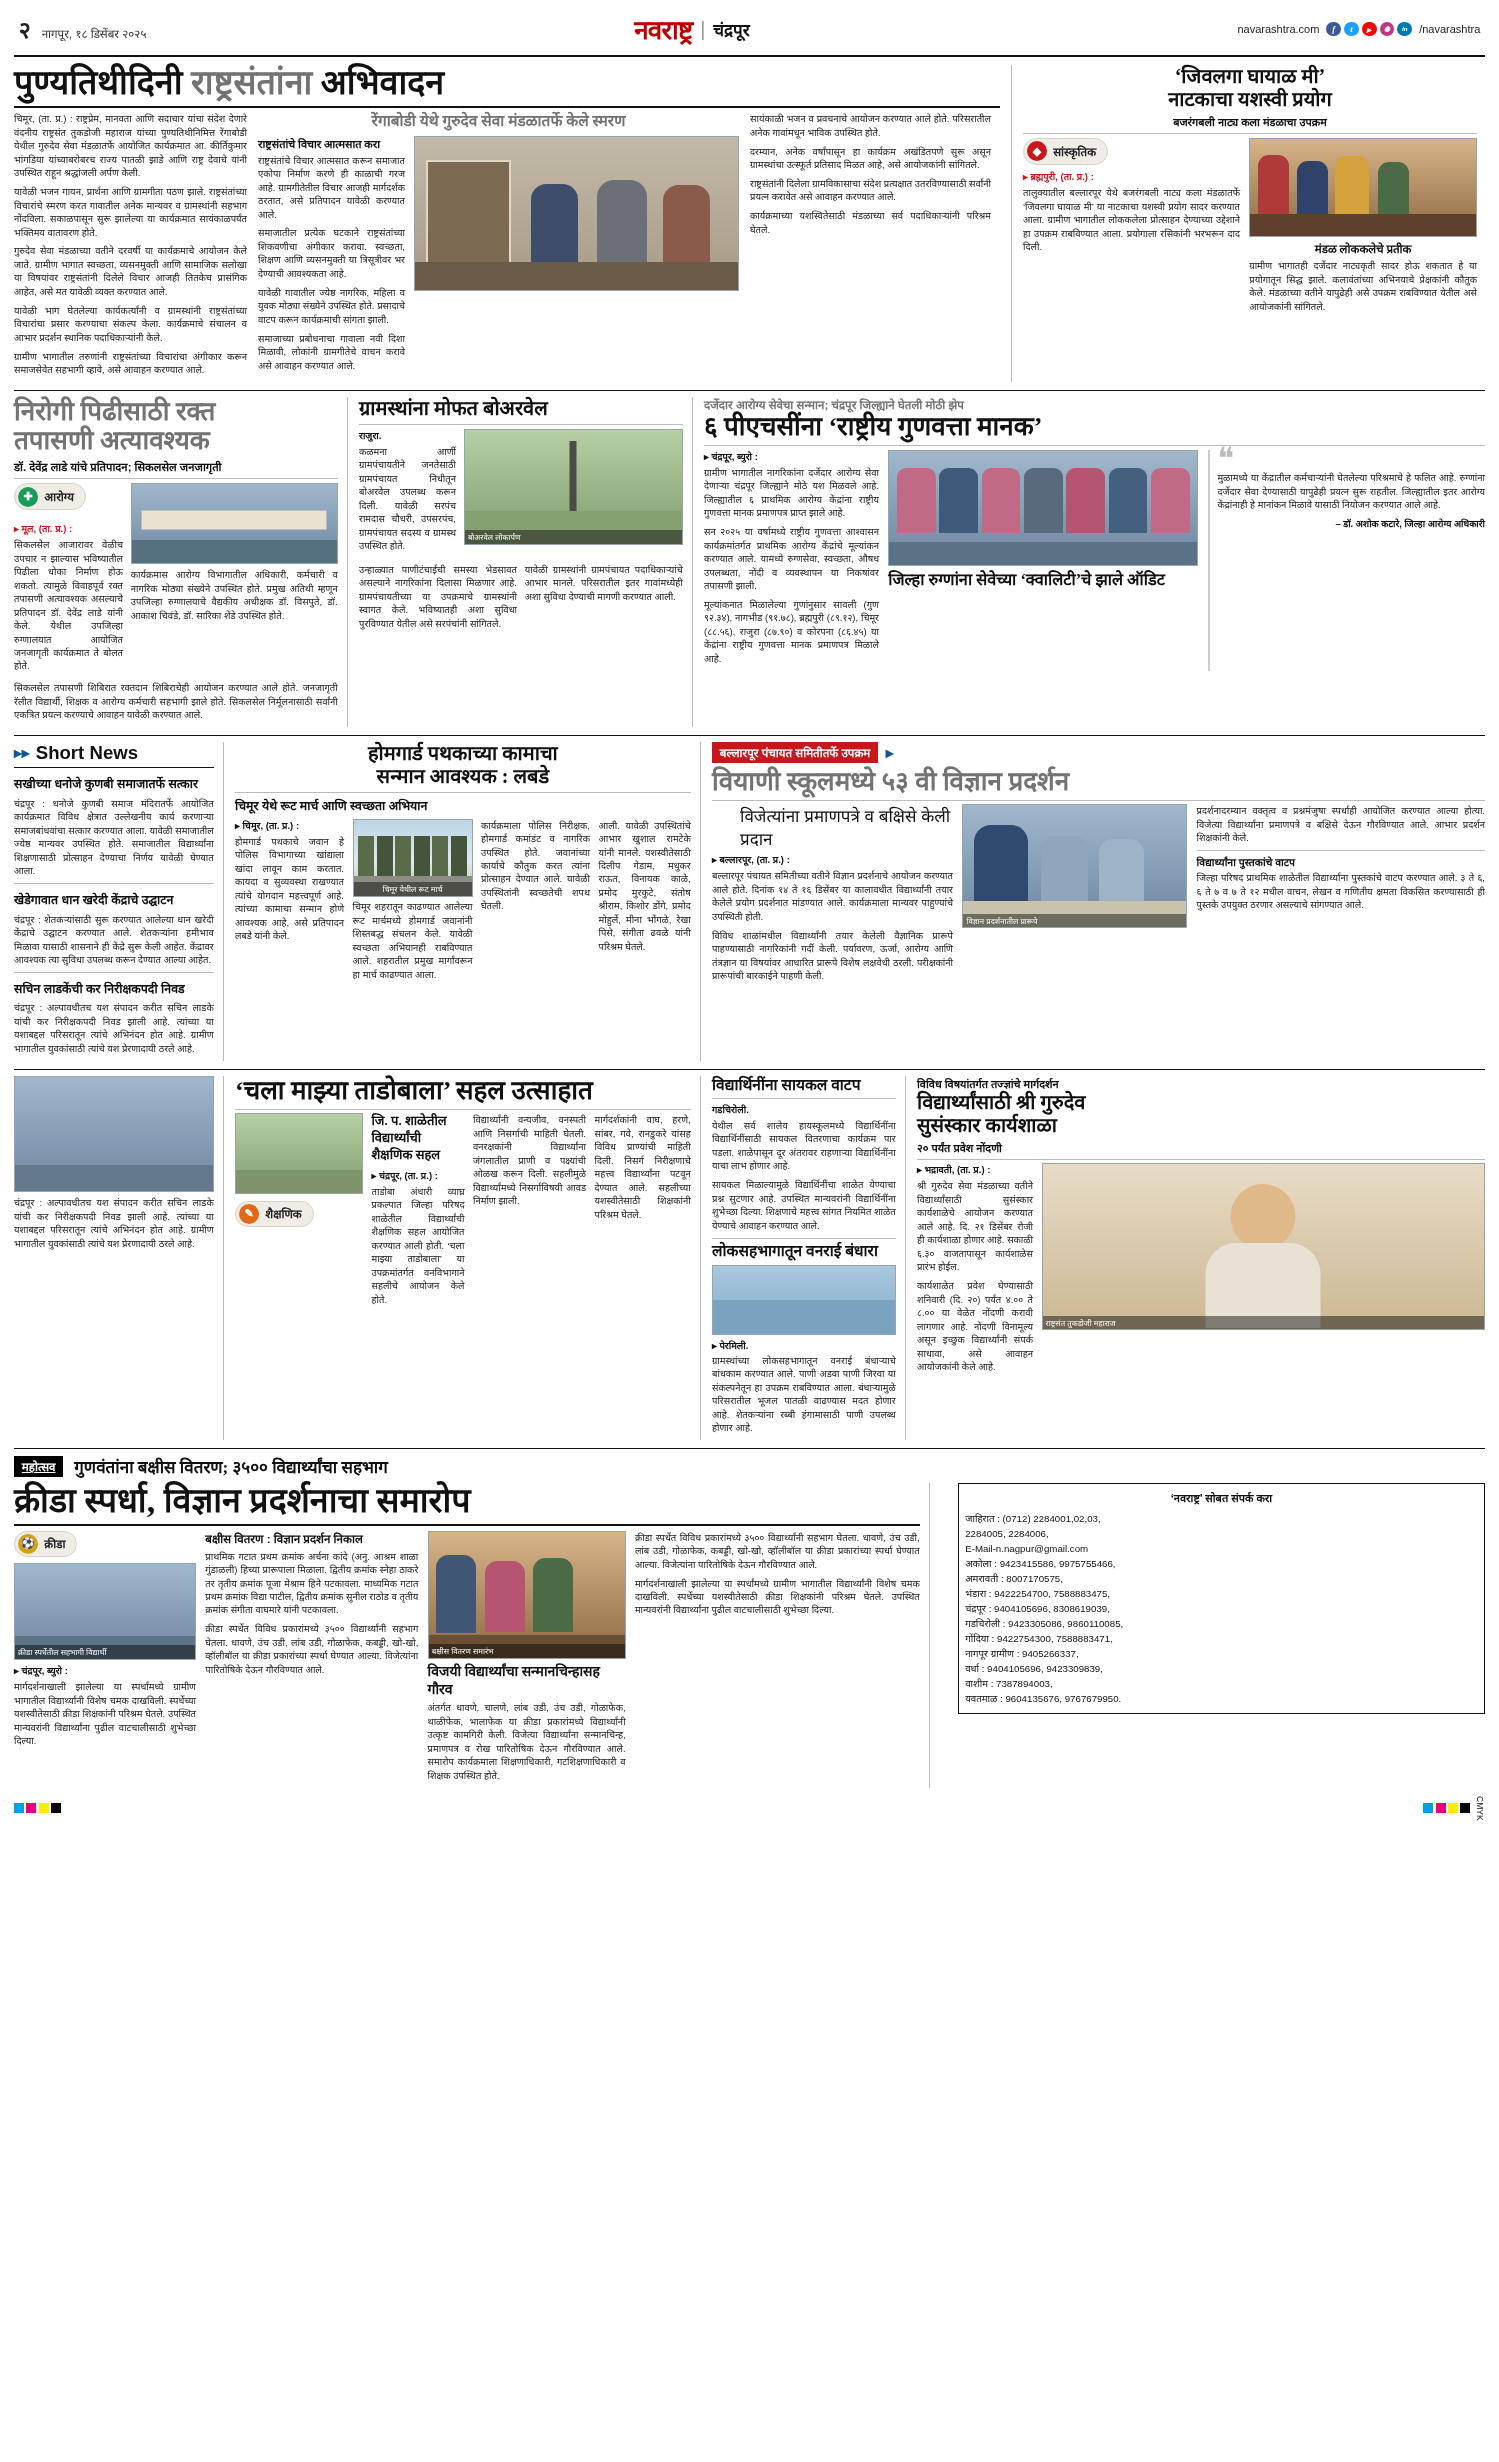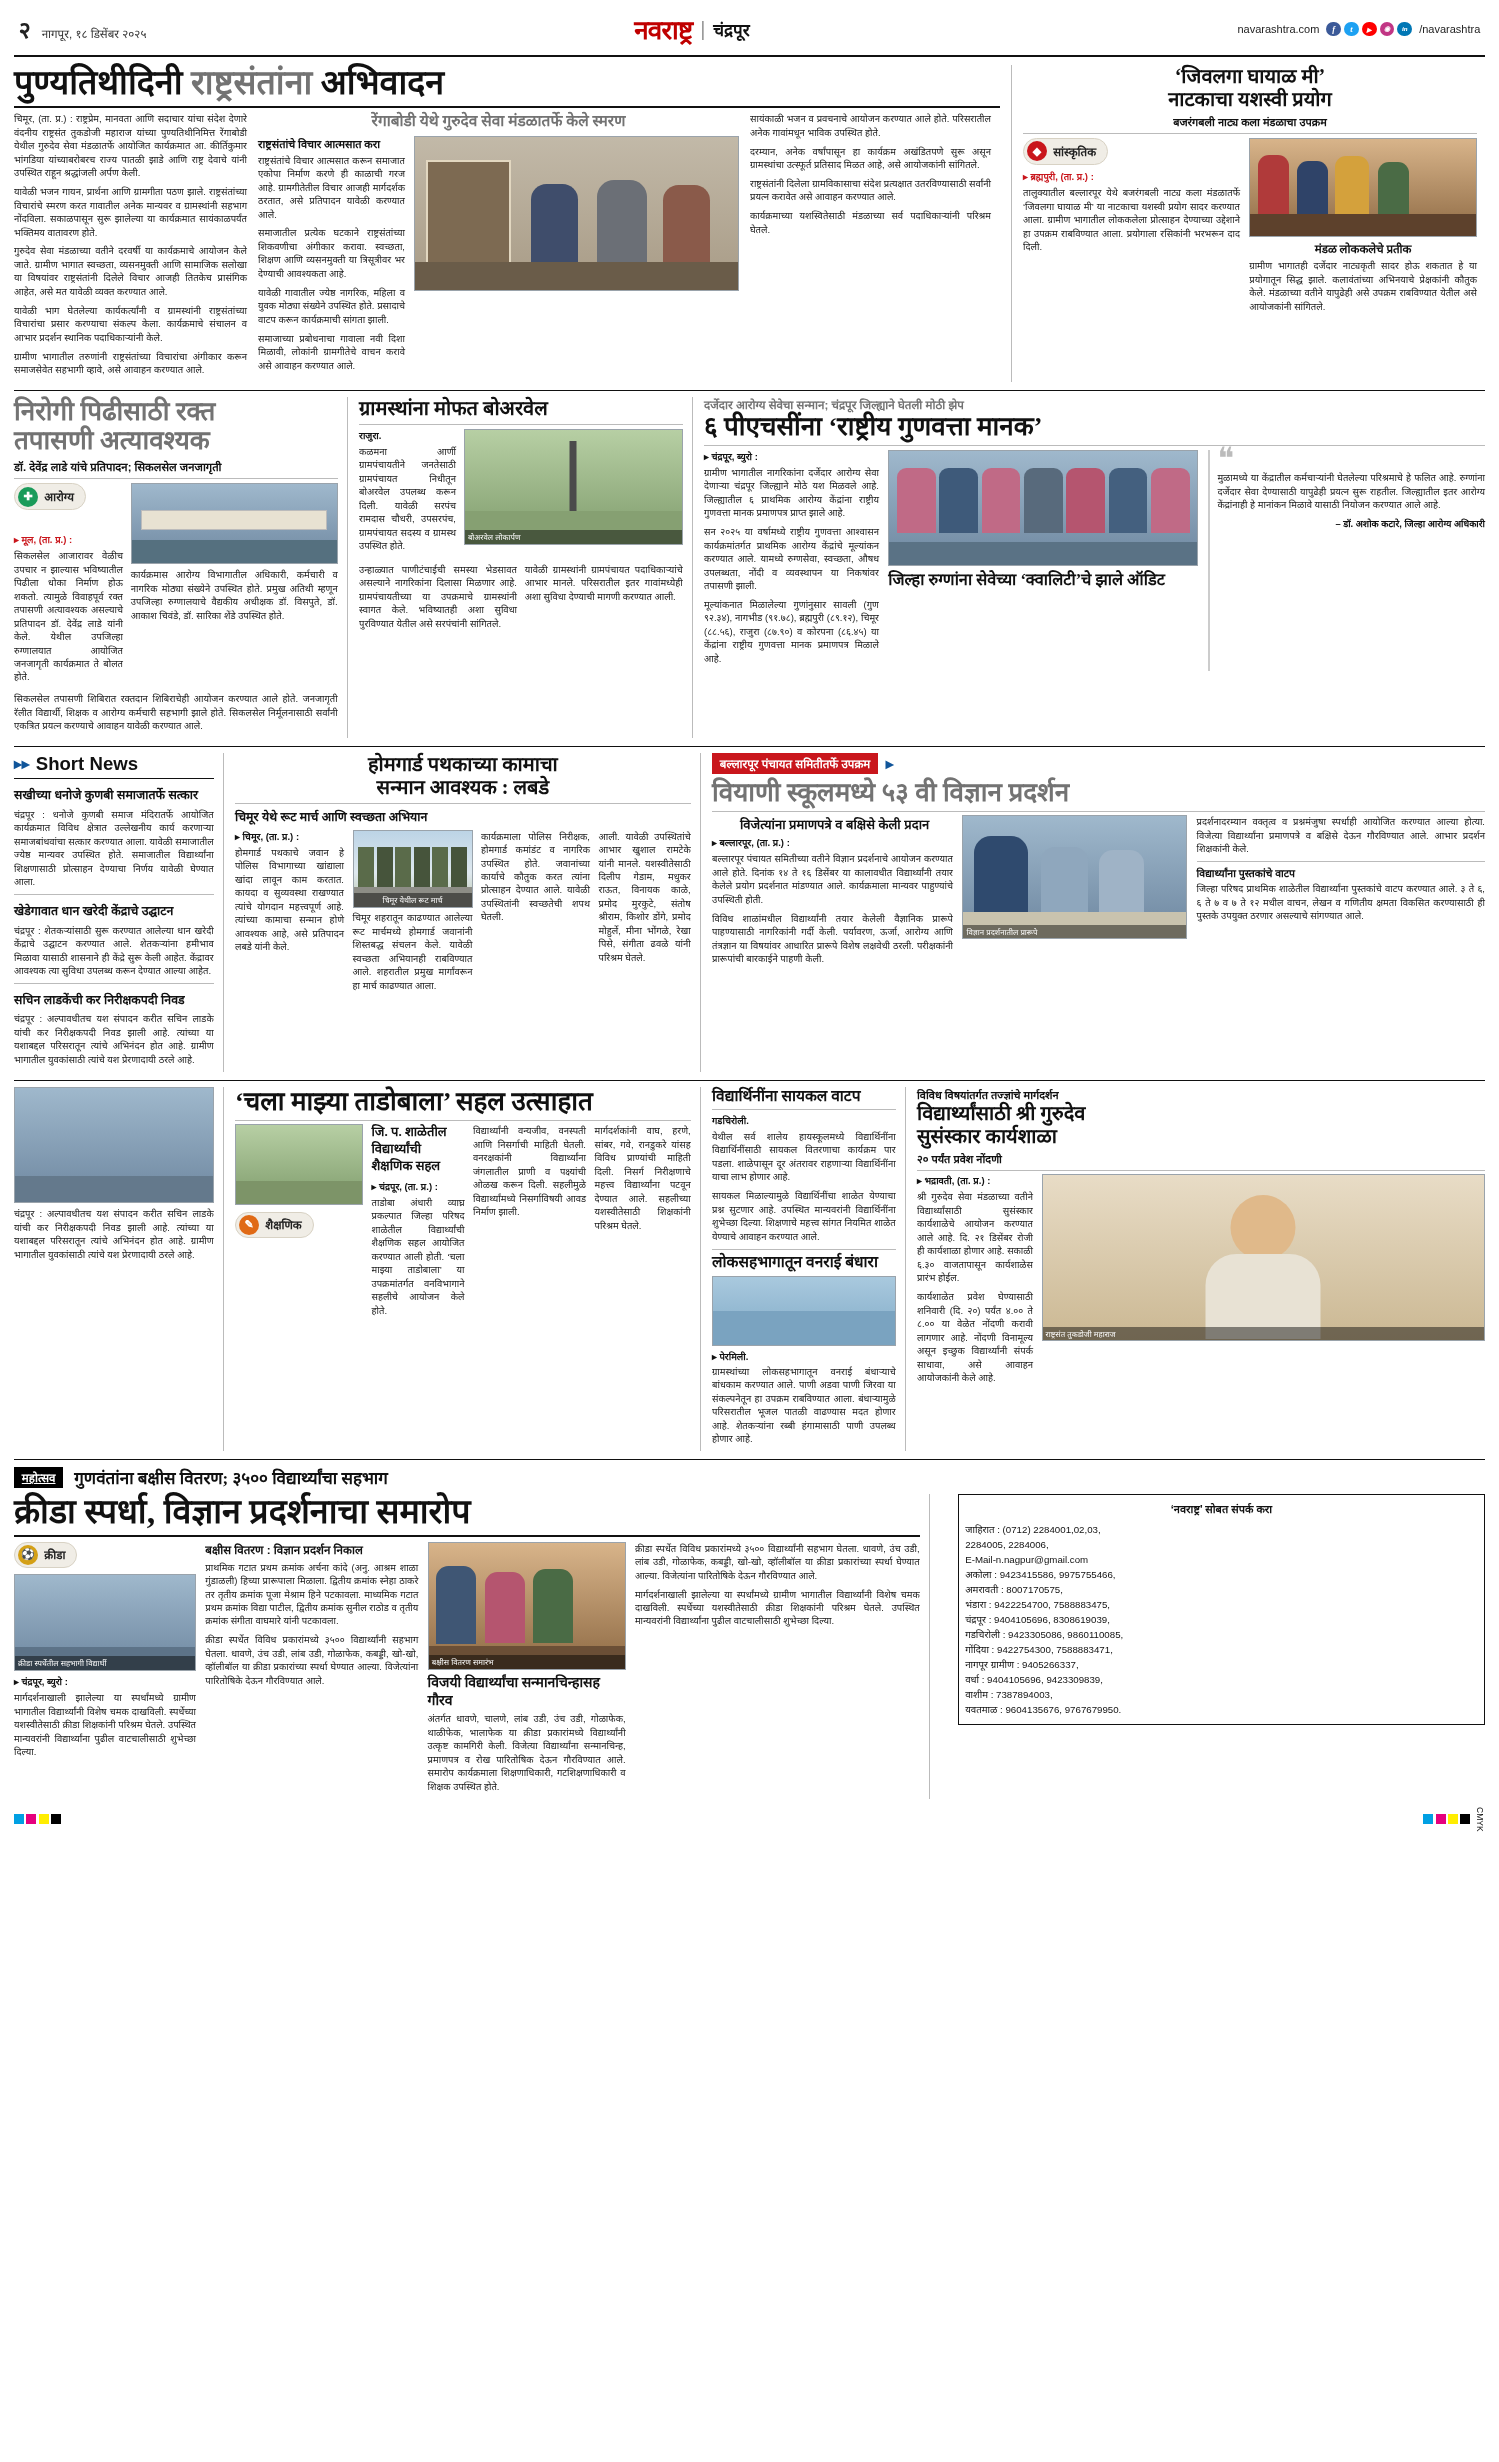--- a/index.html
+++ b/index.html
@@ -237,21 +237,21 @@
       <div class="hl hl-lg red">निरोगी पिढीसाठी रक्त</div>
       <div class="hl hl-lg red">तपासणी अत्यावश्यक</div>
       <div style="font-size:11.3px;font-weight:bold;margin:3.9px 0;">डॉ. देवेंद्र लाडे यांचे प्रतिपादन; सिकलसेल जनजागृती</div>
       <div class="rule-thin"></div>
       <div style="display:flex; gap:7.8px; margin-top:4.7px;">
         <div style="width:109px;">
           <div class="sec-badge">
             <span class="ic" style="background:#1a9b5a">✚</span>
             <span>आरोग्य</span>
           </div>
-          <div class="dateline" style="margin-top:23px;">
+          <div class="dateline" style="margin-top:12px;">
             <span class="arrow">▸ मूल, (ता. प्र.) :</span>
           </div>
           <div class="body-text" style="margin-top:3.1px;">
             <p>सिकलसेल आजारावर वेळीच उपचार न झाल्यास भविष्यातील पिढीला धोका निर्माण होऊ शकतो. त्यामुळे विवाहपूर्व रक्त तपासणी अत्यावश्यक असल्याचे प्रतिपादन डॉ. देवेंद्र लाडे यांनी केले. येथील उपजिल्हा रुग्णालयात आयोजित जनजागृती कार्यक्रमात ते बोलत होते.</p>
           </div>
         </div>
         <div style="flex:1;">
           <div class="photo ph-group" style="height:81px;">
             <div style="position:absolute;left:9.3px;top:26px;right:9.3px;height:20px;background:#e8e2d2;border:0.8px solid #bbb;"></div>
             <div style="position:absolute;left:0;right:0;bottom:0;height:23px;background:#55707f;"></div>
@@ -404,21 +404,21 @@
 
     <div style="flex:1;">
       <div style="display:flex; align-items:center; gap:7.8px;">
         <span class="band">बल्लारपूर पंचायत समितीतर्फे उपक्रम</span>
         <span class="sn-arrow">▸</span>
       </div>
       <div class="hl hl-lg red" style="margin-top:3.1px;">वियाणी स्कूलमध्ये ५३ वी विज्ञान प्रदर्शन</div>
       <div class="rule-thin"></div>
       <div style="display:flex; gap:9.3px;">
         <div style="width:241px;">
-          <div style="font-size:13px;font-weight:bold;margin-bottom:3.1px;padding-left:28px;">विजेत्यांना प्रमाणपत्रे व बक्षिसे केली प्रदान</div>
+          <div style="font-size:17px;font-weight:normal;margin-bottom:3.1px;padding-left:28px;">विजेत्यांना प्रमाणपत्रे व बक्षिसे केली प्रदान</div>
           <div class="dateline">▸ बल्लारपूर, (ता. प्र.) :</div>
           <div class="body-text" style="margin-top:3.1px;">
             <p>बल्लारपूर पंचायत समितीच्या वतीने विज्ञान प्रदर्शनाचे आयोजन करण्यात आले होते. दिनांक १४ ते १६ डिसेंबर या कालावधीत विद्यार्थ्यांनी तयार केलेले प्रयोग प्रदर्शनात मांडण्यात आले. कार्यक्रमाला मान्यवर पाहुण्यांचे उपस्थिती होती.</p>
             <p>विविध शाळांमधील विद्यार्थ्यांनी तयार केलेली वैज्ञानिक प्रारूपे पाहण्यासाठी नागरिकांनी गर्दी केली. पर्यावरण, ऊर्जा, आरोग्य आणि तंत्रज्ञान या विषयांवर आधारित प्रारूपे विशेष लक्षवेधी ठरली. परीक्षकांनी प्रारूपांची बारकाईने पाहणी केली.</p>
           </div>
         </div>
         <div style="width:225px;">
           <div class="photo ph-group" style="height:124px;">
             <div style="position:absolute;left:11px;top:20px;width:54px;height:85px;background:#2f4a6e;border-radius:17px 17px 0 0;"></div>
             <div style="position:absolute;left:78px;top:31px;width:47px;height:74px;background:#8fa7bd;border-radius:14px 14px 0 0;"></div>

